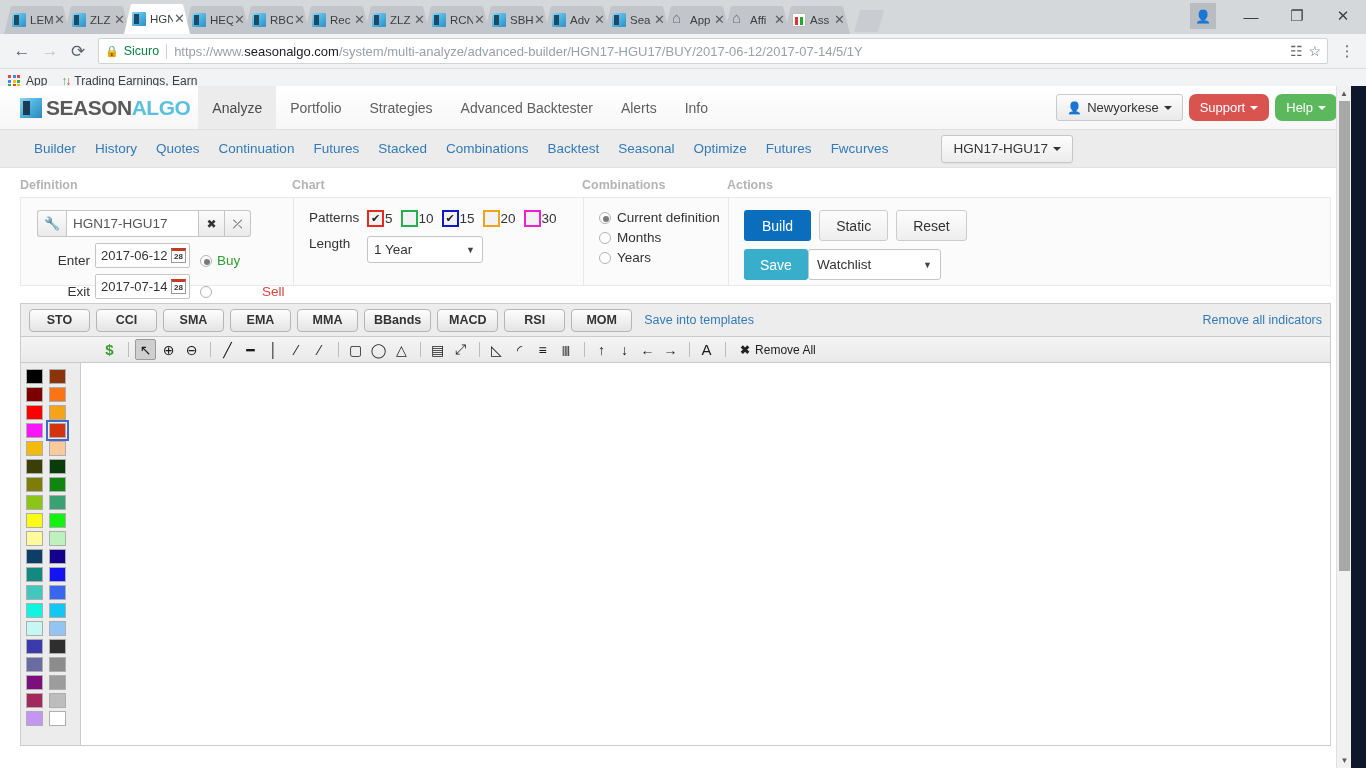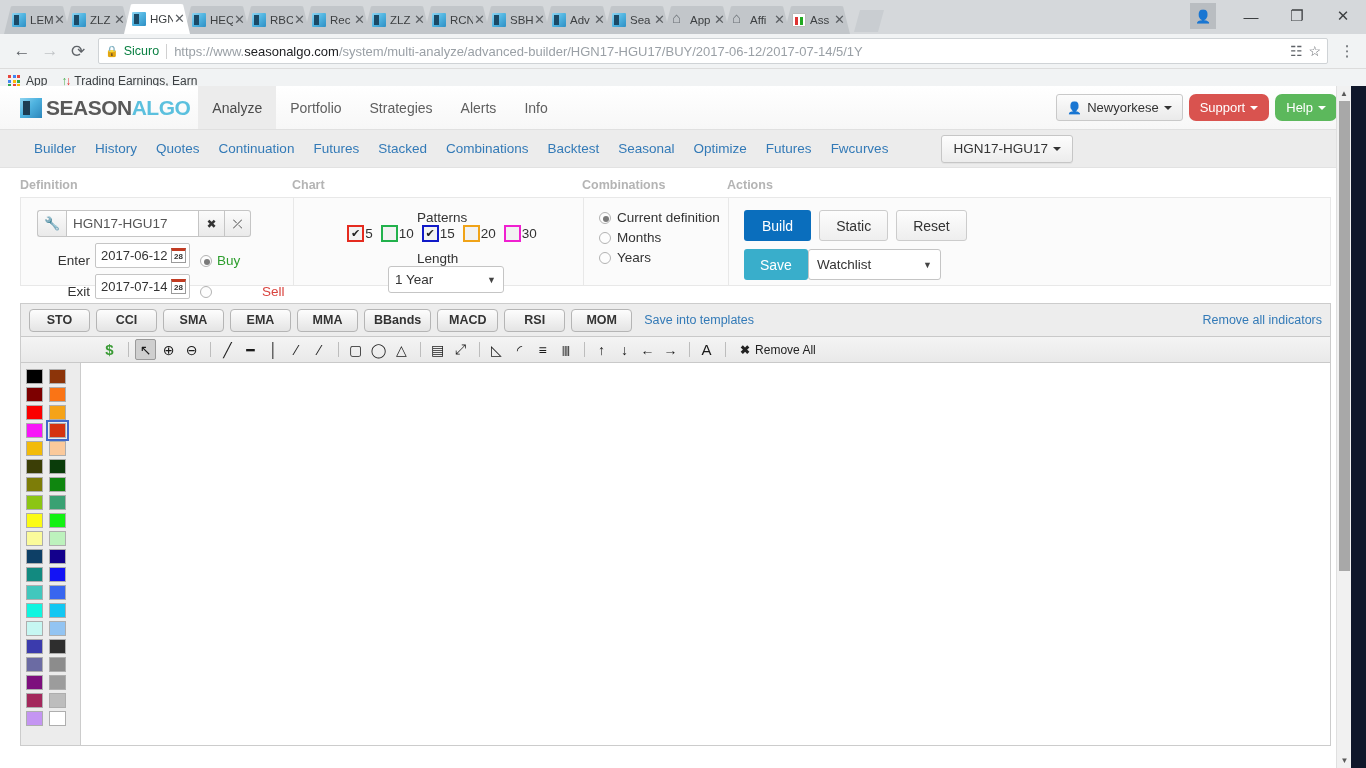--- a/index.html
+++ b/index.html
@@ -231,21 +231,21 @@
     display:inline-block;position:relative; flex:0 0 12px;
   }
   .radio.on::after{content:"";position:absolute;left:3px;top:3px;width:6px;height:6px;border-radius:50%;background:#7a7a7a;}
   .bs { display:flex; align-items:center; margin-left:10px; font-size:13.5px; }
   .bs .radio { margin-right:5px; }
   .buy { color:#2e9e2e; }
   .sell { color:#d9443f;margin-left:45px; }
 
   
   .p-chart { width:290px; padding-left:16px; }
-  .crow { display:flex; align-items:center; font-size:13.5px; color:#333;flex-direction:column; }
+  .crow { display:flex; font-size:13.5px; color:#333; }
   .crow + .crow { margin-top:9px; }
   .crow .clab { width:58px; }
   .pat { display:flex; align-items:center; margin-right:8px; }
   .cb {
     width:17px;height:17px;border:2px solid;background:#f2f2f2;margin-right:1px;
     display:flex;align-items:center;justify-content:center;font-size:11px;color:#222;line-height:1;
   }
   .sel {
     height:27px;width:116px;border:1px solid #c5c5c5;border-radius:3px;background:#fff;
     display:flex;align-items:center;padding:0 6px;font-size:13.5px;color:#333;position:relative;
@@ -461,20 +461,21 @@
       <div class="appnav">
         <div class="logo">
           <span class="mark"></span>
           <span class="s1">SEASON</span>
             <span class="s2">ALGO</span>
         </div>
         <div class="appnav-items" id="appnav-host">
             <div class="appnav-item active">Analyze</div>
             <div class="appnav-item">Portfolio</div>
             <div class="appnav-item">Strategies</div>
+            <div class="appnav-item">Advanced Backtester</div>
             <div class="appnav-item">Alerts</div>
             <div class="appnav-item">Info</div>
           </div>
         <div class="appnav-right">
           <div class="userbtn">
             <span class="pic">👤</span>
             <span>Newyorkese</span>
             <span class="caret"></span>
           </div>
           <div class="btn-support">

